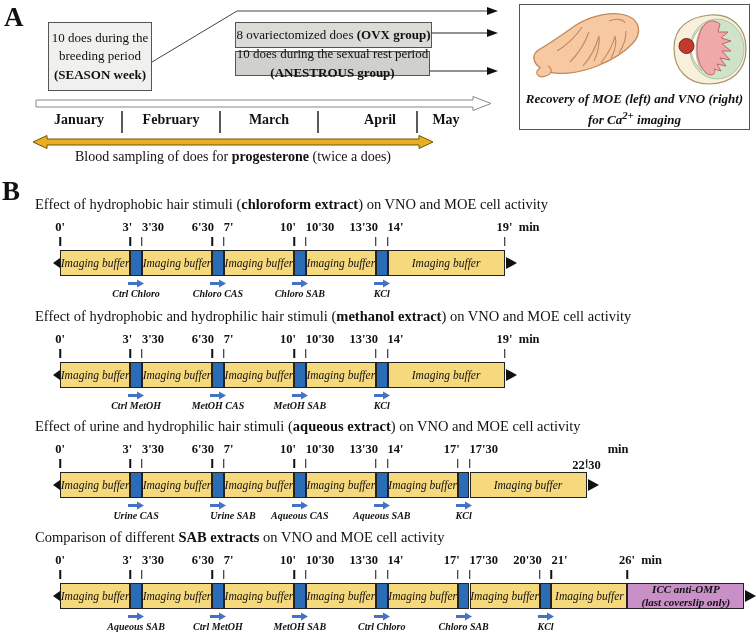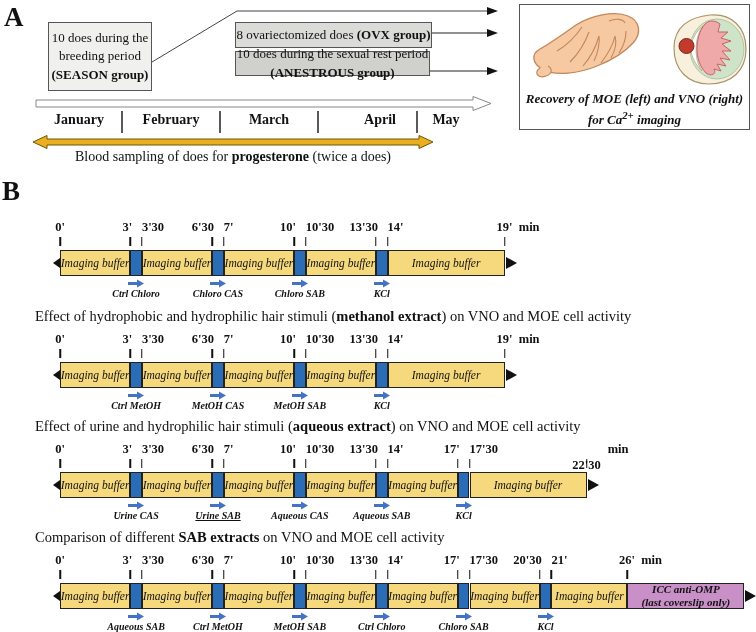--- a/index.html
+++ b/index.html
@@ -74,21 +74,21 @@
       <line x1="220" y1="111" x2="220" y2="133" stroke="#222" stroke-width="1.5"></line>
       <line x1="318" y1="111" x2="318" y2="133" stroke="#222" stroke-width="1.5"></line>
       <line x1="417" y1="111" x2="417" y2="133" stroke="#222" stroke-width="1.5"></line>
 
       <path d="M33,142 L47,135.5 L47,139 L419,139 L419,135.5 L433,142 L419,148.5 L419,145 L47,145 L47,148.5 Z" fill="var(--gold,#E9AE21)" stroke="#6E5600" stroke-width="1"></path>
     </svg>
 
     <div class="gbox season">
       <span class="line">10 does during the</span>
       <span class="line">breeding period</span>
-      <span class="line b">(SEASON group)</span>
+      <span class="line b">(SEASON week)</span>
     </div>
 
     <div class="gbox ovx">
       <span class="line"><span>8 ovariectomized does </span><span class="b">(OVX group)</span></span>
     </div>
 
     <div class="gbox anestrous">
       <span class="line">10 does during the sexual rest period</span>
       <span class="line b">(ANESTROUS group)</span>
     </div>
@@ -127,20 +127,21 @@
         <span class="line" style="display:block;">Recovery of MOE (left) and VNO (right)</span>
         <span class="line" style="display:block;"><span>for Ca</span><sup>2+</sup><span> imaging</span></span>
       </div>
     </div>
   </section>
 
   <section>
     <div class="plabel" style="left:2px;top:176px;">B</div>
 
     <div class="timeline tl0">
+      <div class="tl-header"><span>Effect of hydrophobic hair stimuli (</span><span class="b">chloroform extract</span><span>) on VNO and MOE cell activity</span></div>
       <div class="axis">
           <div class="tick-label" style="left: 60px;">0'</div>
           <div class="tick-mark" style="left: 60px;"></div>
           <div class="tick-label al-r" style="left: 132.2px;">3'</div>
           <div class="tick-mark" style="left: 130.2px;"></div>
           <div class="tick-label al-l" style="left: 141.9px;">3'30</div>
           <div class="tick-mark" style="left: 141.9px;"></div>
           <div class="tick-label al-r" style="left: 214.1px;">6'30</div>
           <div class="tick-mark" style="left: 212.1px;"></div>
           <div class="tick-label al-l" style="left: 223.8px;">7'</div>
@@ -323,21 +324,21 @@
               <polygon points="9,0.5 16,4.5 9,8.5" fill="#4472C4"></polygon>
             </svg>
           </div>
           <div class="stim-label" style="left: 136.05px;">Urine CAS</div>
           <div class="stim-arrow" style="left: 217.95px;">
             <svg width="16" height="9" viewBox="0 0 16 9">
               <rect x="0" y="3" width="9" height="3" fill="#4472C4"></rect>
               <polygon points="9,0.5 16,4.5 9,8.5" fill="#4472C4"></polygon>
             </svg>
           </div>
-          <div class="stim-label" style="left: 218px; text-decoration: underline;">Urine SAB</div>
+          <div class="stim-label" style="left: 233px;">Urine SAB</div>
           <div class="stim-arrow" style="left: 299.85px;">
             <svg width="16" height="9" viewBox="0 0 16 9">
               <rect x="0" y="3" width="9" height="3" fill="#4472C4"></rect>
               <polygon points="9,0.5 16,4.5 9,8.5" fill="#4472C4"></polygon>
             </svg>
           </div>
           <div class="stim-label" style="left: 299.85px;">Aqueous CAS</div>
           <div class="stim-arrow" style="left: 381.75px;">
             <svg width="16" height="9" viewBox="0 0 16 9">
               <rect x="0" y="3" width="9" height="3" fill="#4472C4"></rect>

